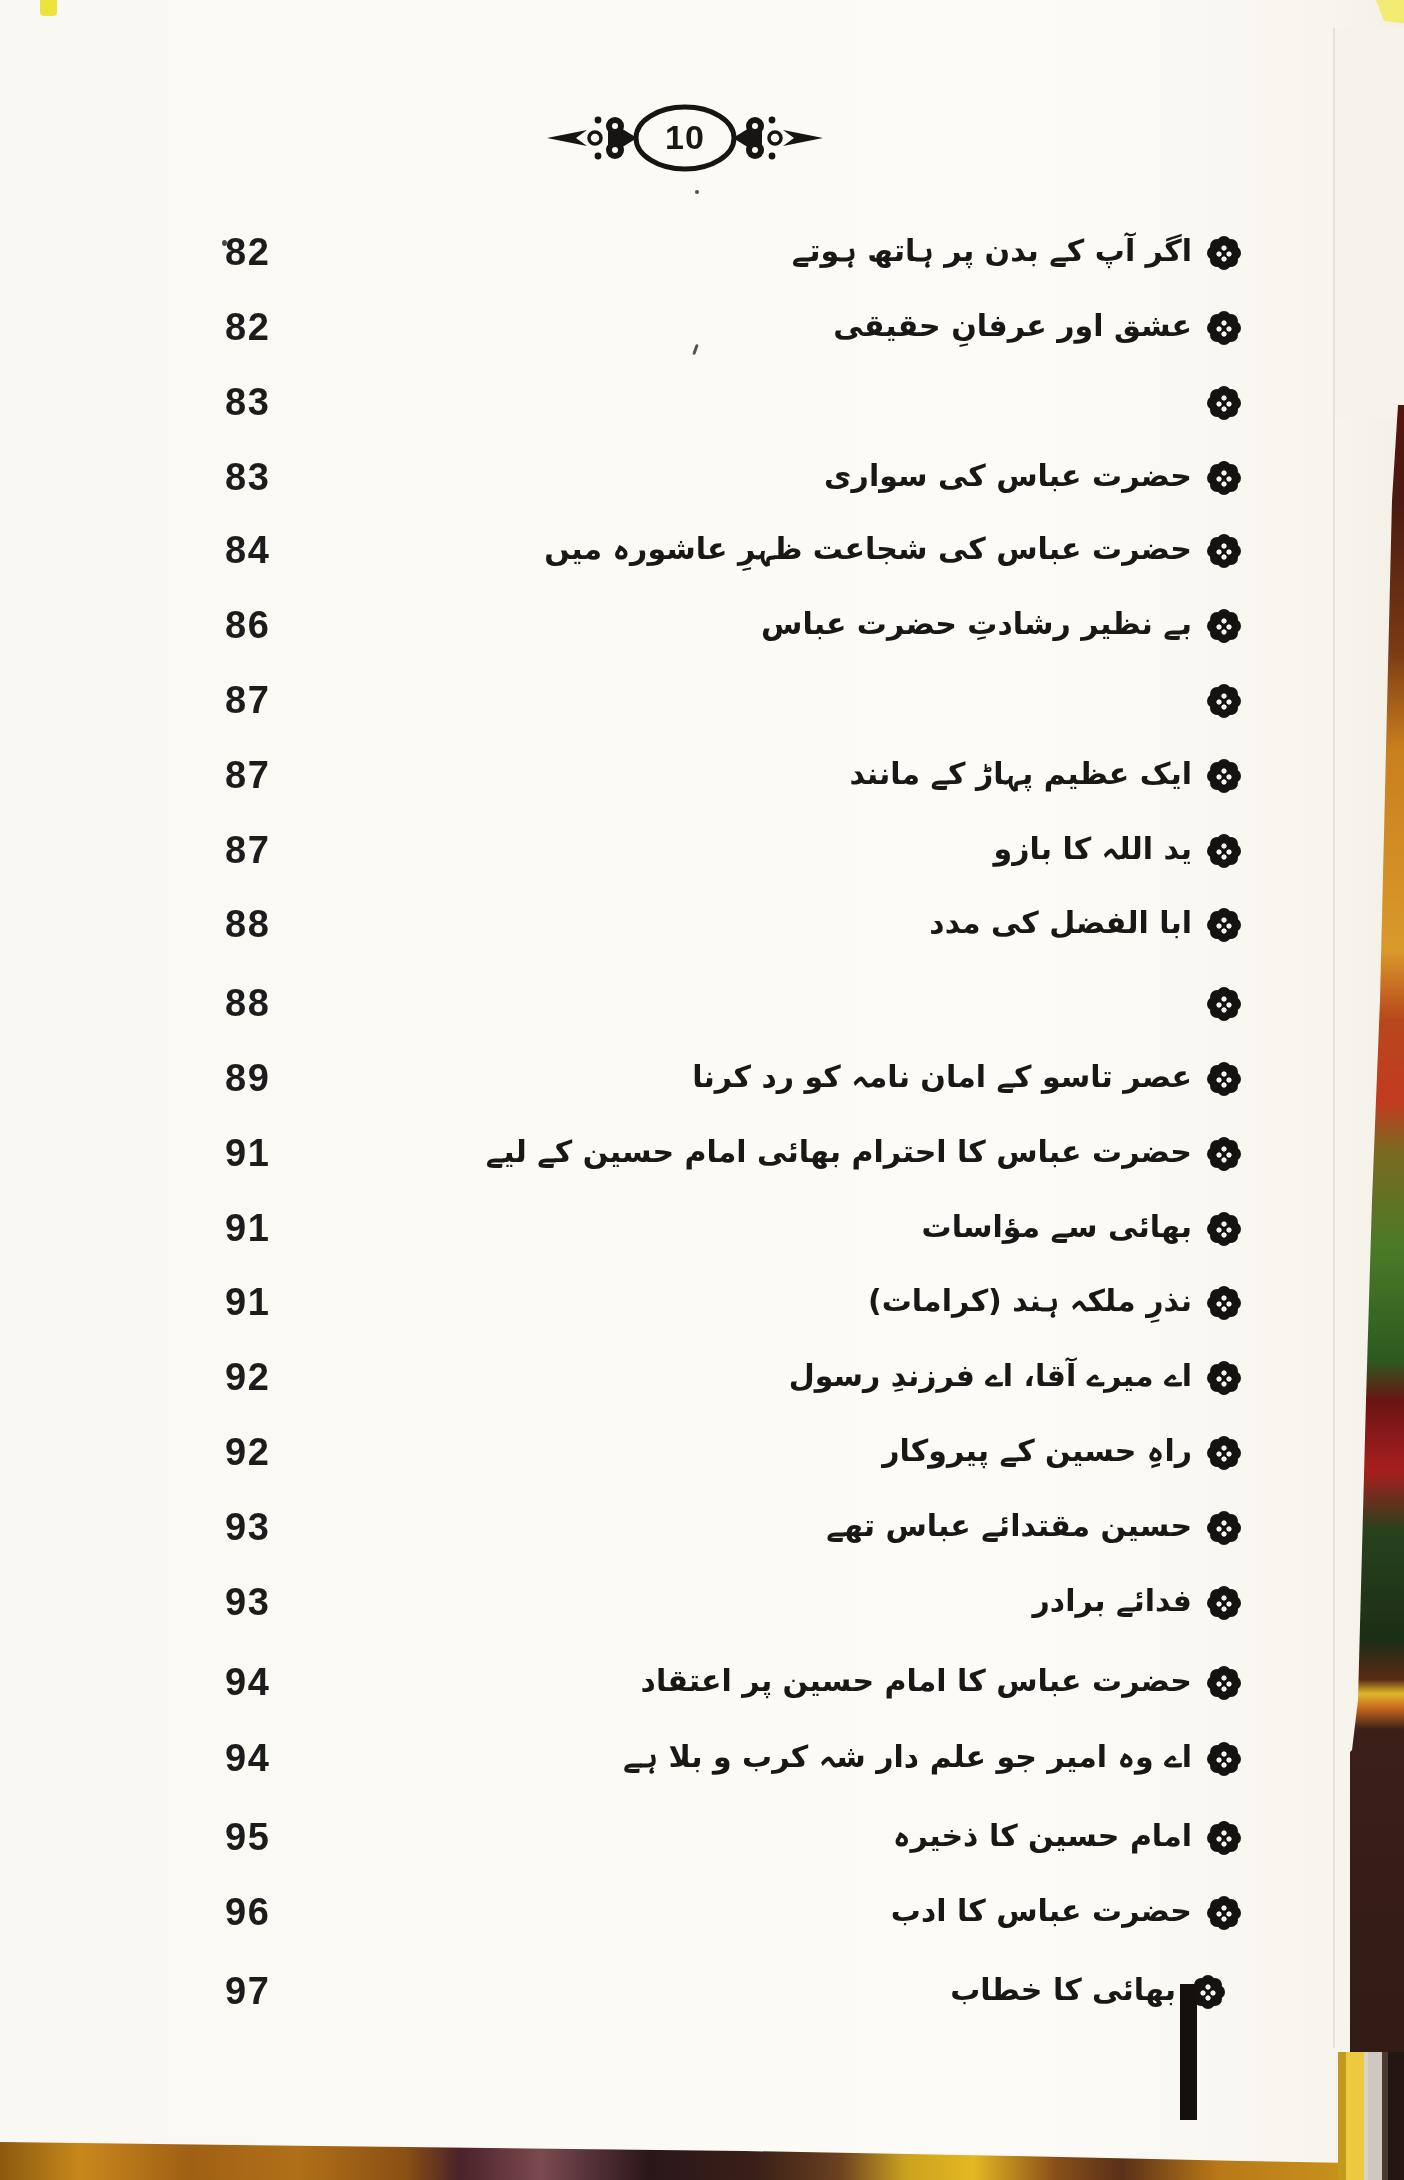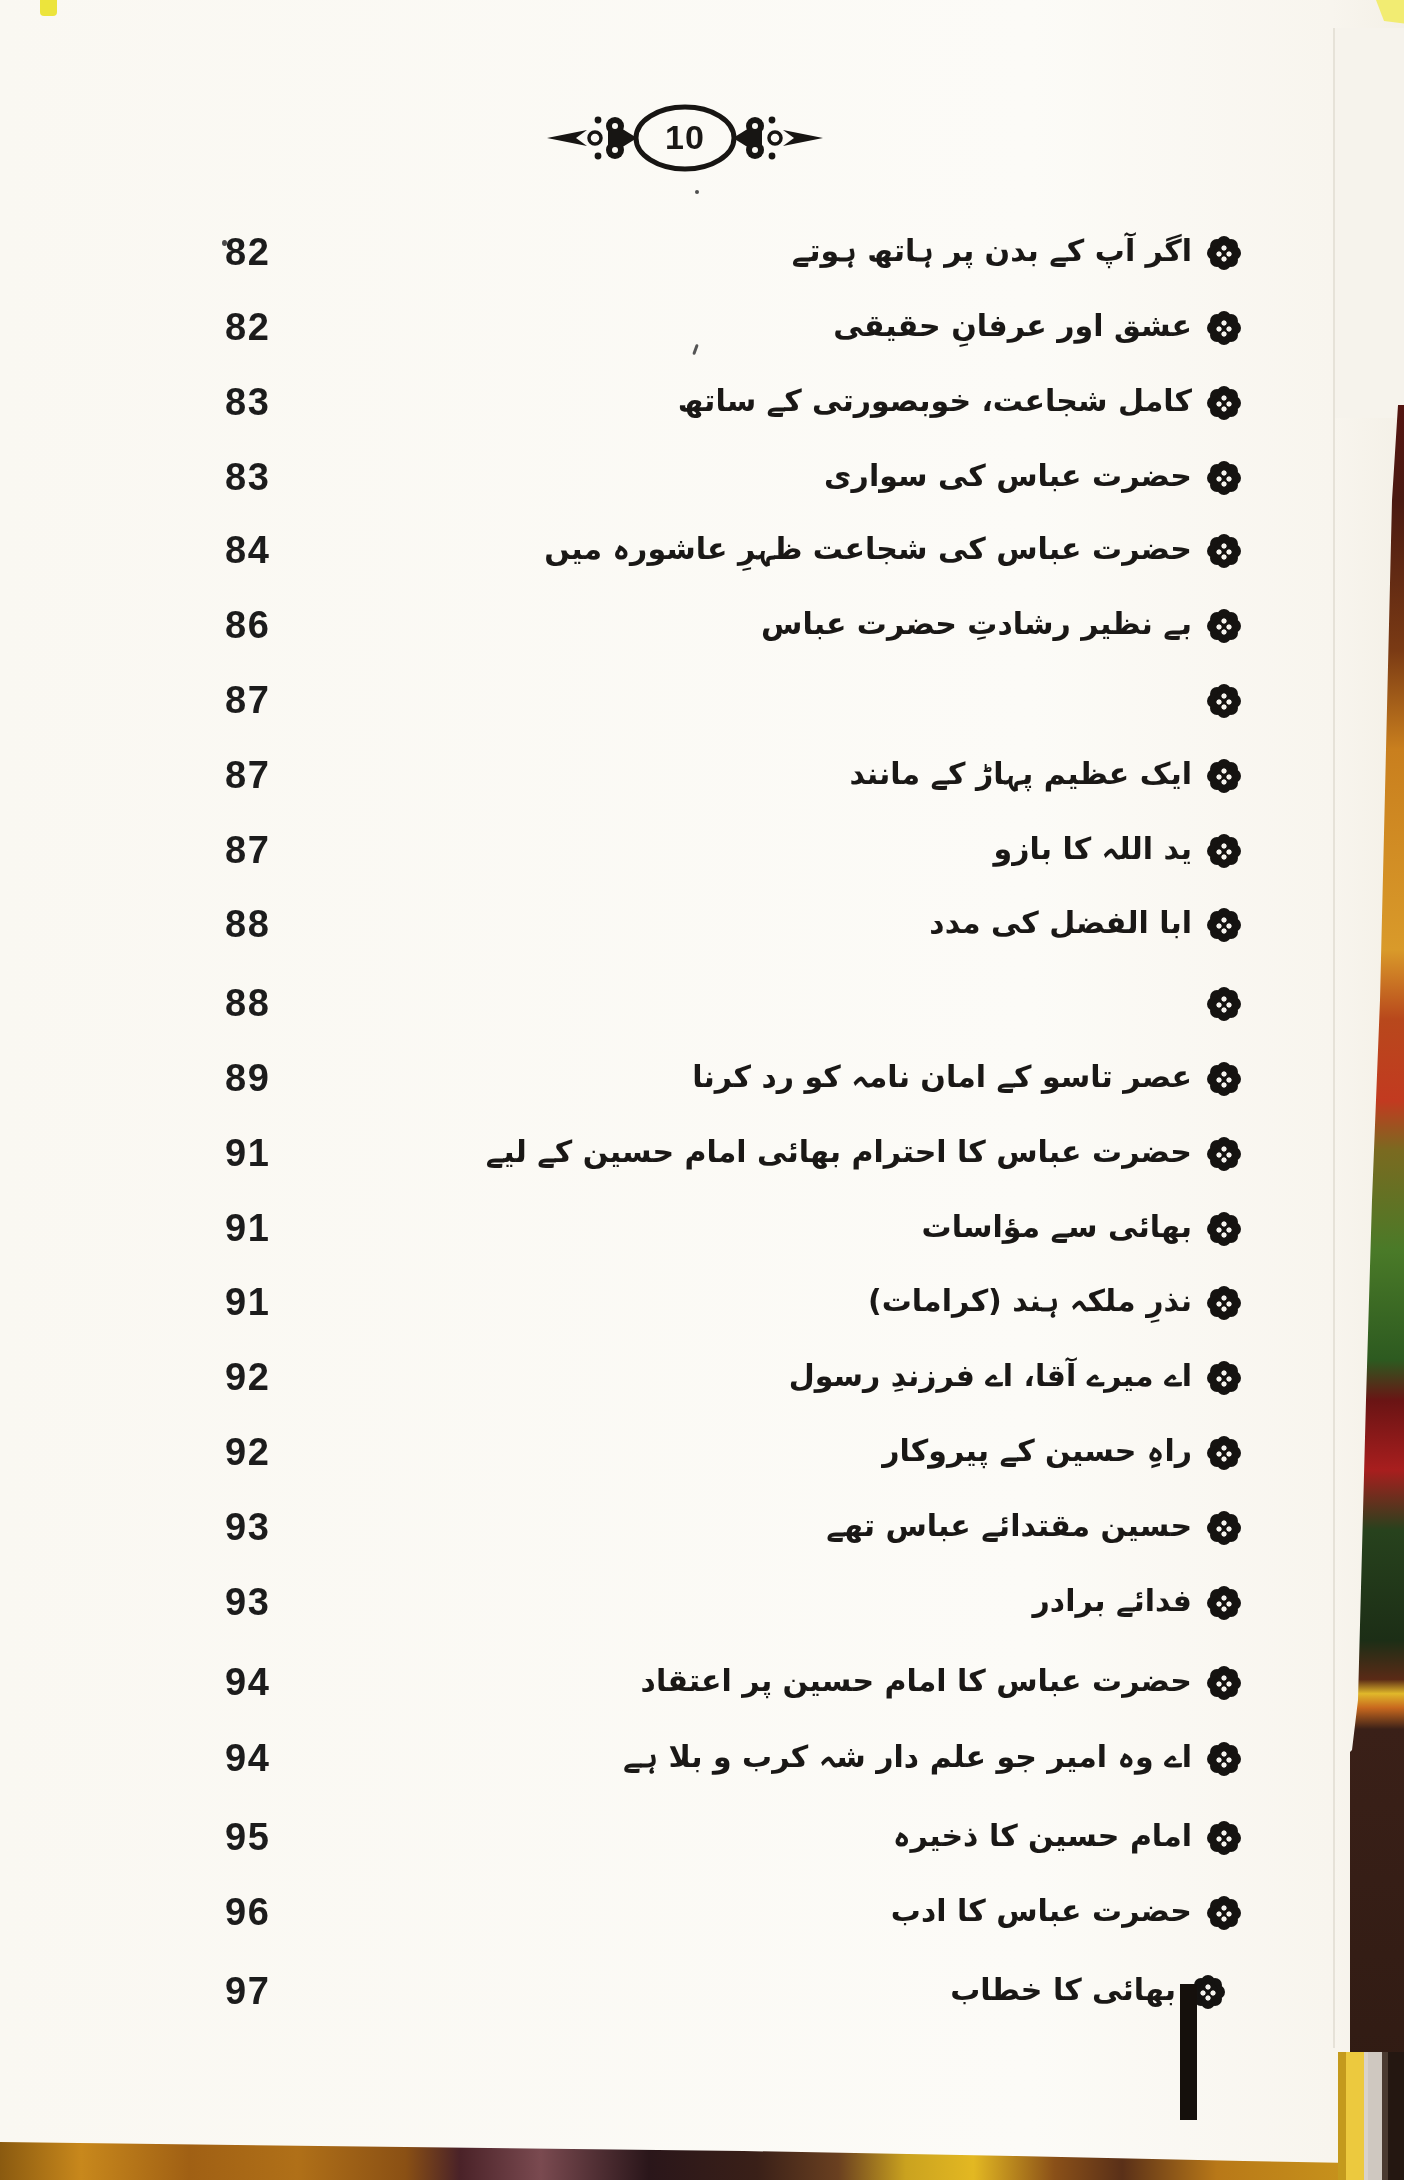--- a/index.html
+++ b/index.html
@@ -132,21 +132,20 @@
       <div class="entry" style="top: 328px;">
         <span class="num">82</span>
         <span class="twrap">
           <span class="title" dir="rtl">عشق اور عرفانِ حقیقی</span>
           <span class="flower"></span>
         </span>
       </div>
       <div class="entry" style="top: 403px;">
         <span class="num">83</span>
         <span class="twrap">
-          <span class="title" dir="rtl">کامل شجاعت، خوبصورتی کے ساتھ</span>
           <span class="flower"></span>
         </span>
       </div>
       <div class="entry" style="top: 478px;">
         <span class="num">83</span>
         <span class="twrap">
           <span class="title" dir="rtl">حضرت عباس کی سواری</span>
           <span class="flower"></span>
         </span>
       </div>

